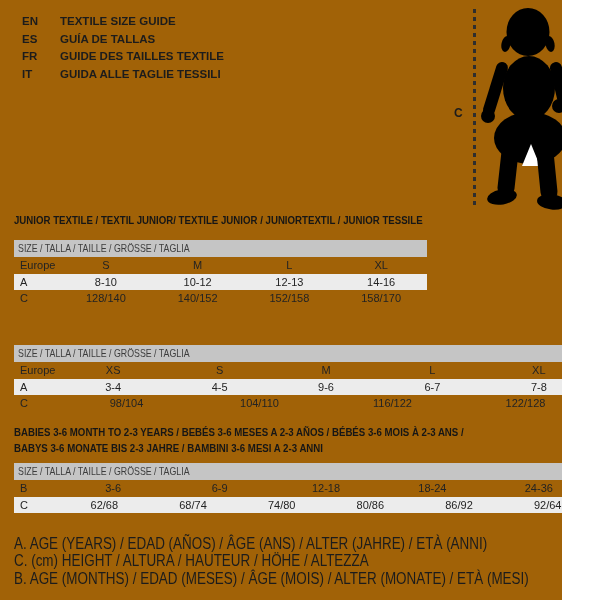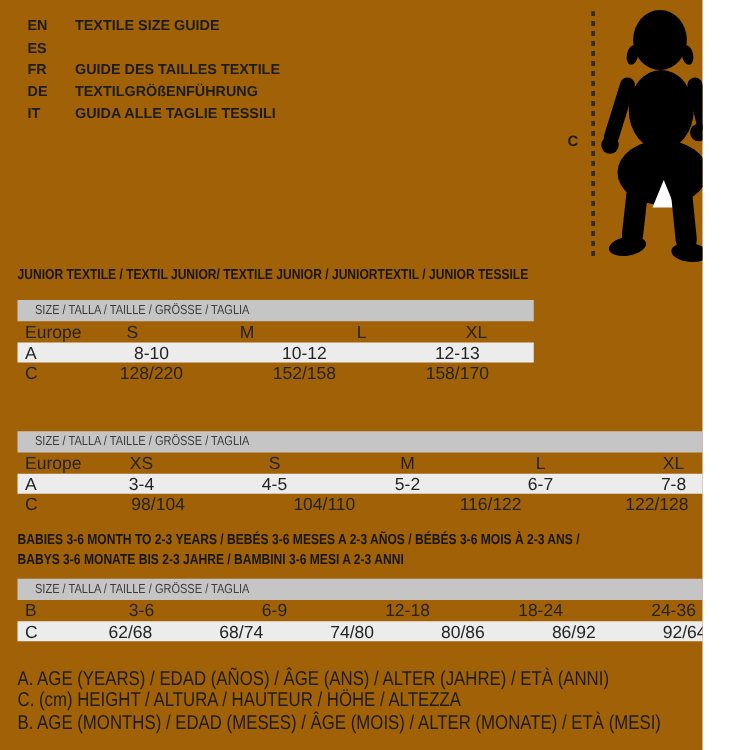--- a/index.html
+++ b/index.html
@@ -17,22 +17,22 @@
   
   .measure-line{position:absolute;left:473px;top:9px;width:3px;height:197px;
     background:repeating-linear-gradient(to bottom,#2e2e2e 0 4px,transparent 4px 8px);}
   .measure-label{position:absolute;left:454px;top:106px;font-size:12px;font-weight:bold;}
   .baby{position:absolute;left:478px;top:4px;}
 
   
   .tbl-title{position:absolute;left:14px;font-size:11.5px;font-weight:bold;line-height:16px;color:#161616;}
   .tbl{position:absolute;left:14px;}
   .bar{height:17px;line-height:17px;background:#c5c5c5;color:#3c3c3c;
-       font-size:10.5px;padding-left:14px;}
-  .row{display:flex;height:16.5px;line-height:16.5px;font-size:14px;color:#232323;}
+       font-size:10.5px;padding-left:4px;}
+  .row{display:flex;height:16.5px;line-height:16.5px;font-size:11px;color:#232323;}
   .row.stripe{background:#ececec;}
   .lab{width:46px;padding-left:6px;box-sizing:border-box;text-align:left;}
   .cell{flex:1;text-align:center;}
   .sub{font-size:8px;vertical-align:-2px;}
 
   
   .footnotes{position:absolute;left:14px;top:535px;}
   .footnote{line-height:17.3px;font-size:16px;font-weight:normal;}
 </style>
 </head>
@@ -40,28 +40,25 @@
 
 <div class="canvas">
 
   <div class="langs">
     <div class="lang-row">
       <span class="lang-code">EN</span>
       <span class="lang-label">TEXTILE SIZE GUIDE</span>
     </div>
     <div class="lang-row">
       <span class="lang-code">ES</span>
+      <span class="lang-label">GUÍA DE TALLAS</span>
     </div>
     <div class="lang-row">
       <span class="lang-code">FR</span>
       <span class="lang-label">GUIDE DES TAILLES TEXTILE</span>
-    </div>
-    <div class="lang-row">
-      <span class="lang-code">DE</span>
-      <span class="lang-label">TEXTILGRÖßENFÜHRUNG</span>
     </div>
     <div class="lang-row">
       <span class="lang-code">IT</span>
       <span class="lang-label">GUIDA ALLE TAGLIE TESSILI</span>
     </div>
   </div>
 
   <div class="measure-line"></div>
   <div class="measure-label">C</div>
   <svg class="baby" width="100" height="206" viewBox="0 0 100 206">
@@ -95,24 +92,26 @@
       <span class="cell">S</span>
       <span class="cell">M</span>
       <span class="cell">L</span>
       <span class="cell">XL</span>
     </div>
     <div class="row stripe">
       <span class="lab">A</span>
       <span class="cell">8-10</span>
       <span class="cell">10-12</span>
       <span class="cell">12-13</span>
+      <span class="cell">14-16</span>
     </div>
     <div class="row">
       <span class="lab">C</span>
-      <span class="cell">128/220</span>
+      <span class="cell">128/140</span>
+      <span class="cell">140/152</span>
       <span class="cell">152/158</span>
       <span class="cell">158/170</span>
     </div>
   </div>
 
   <div class="tbl" style="top:345px;width:578px">
     <div class="bar">
       <span class="cond">SIZE / TALLA / TAILLE / GRÖSSE / TAGLIA</span>
     </div>
     <div class="row">
@@ -120,21 +119,21 @@
       <span class="cell">XS</span>
       <span class="cell">S</span>
       <span class="cell">M</span>
       <span class="cell">L</span>
       <span class="cell">XL</span>
     </div>
     <div class="row stripe">
       <span class="lab">A</span>
       <span class="cell">3-4</span>
       <span class="cell">4-5</span>
-      <span class="cell">5-2</span>
+      <span class="cell">9-6</span>
       <span class="cell">6-7</span>
       <span class="cell">7-8</span>
     </div>
     <div class="row">
       <span class="lab">C</span>
       <span class="cell">98/104</span>
       <span class="cell">104/110</span>
       <span class="cell">116/122</span>
       <span class="cell">122/128</span>
     </div>

